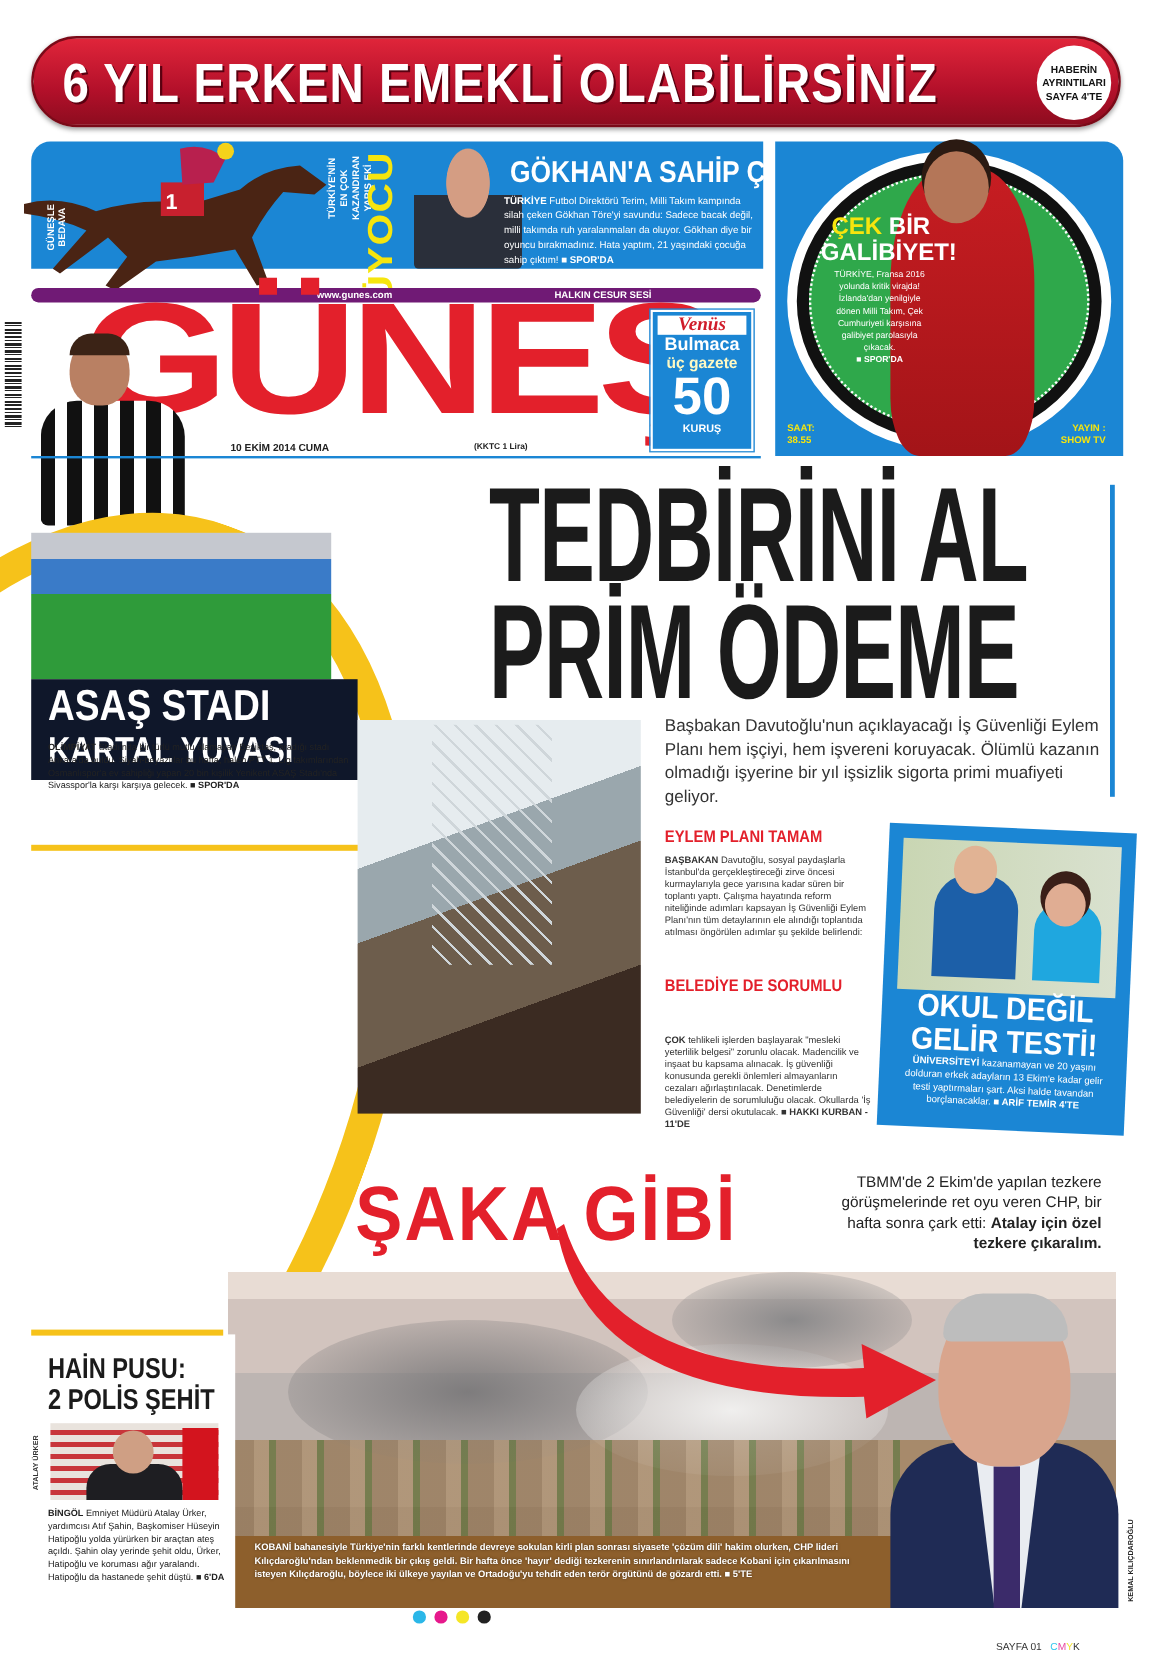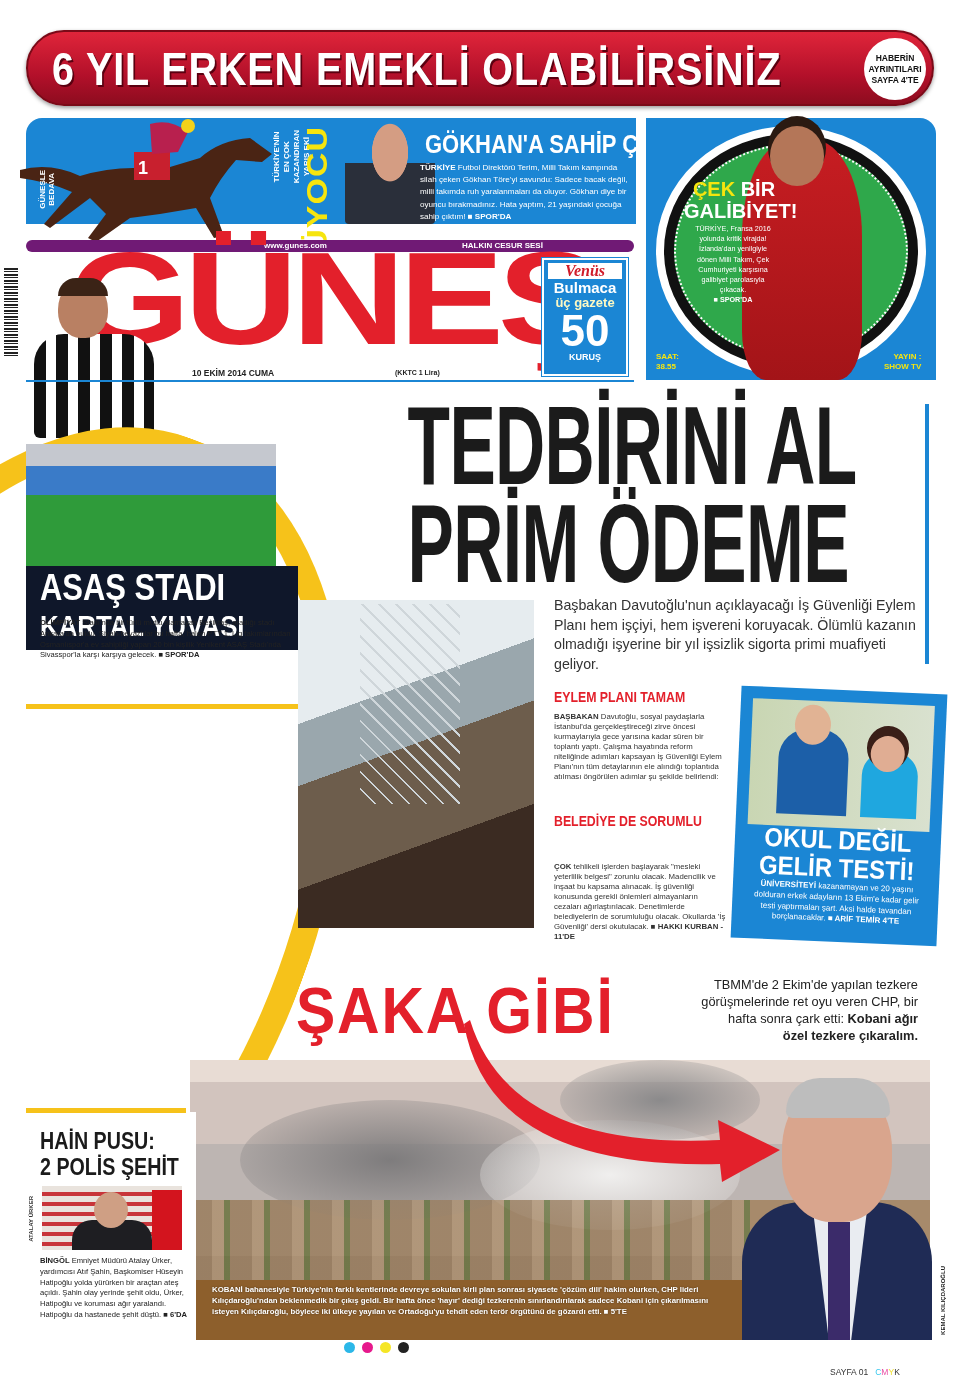--- a/index.html
+++ b/index.html
@@ -298,21 +298,21 @@
   <div class="kk-suit"></div>
     <div class="kk-shirt"></div>
     <div class="kk-tie"></div>
   <div class="kk-face"></div>
     <div class="kk-hair"></div>
 </div>
 <div class="abs kk-caption">KEMAL KILIÇDAROĞLU</div>
 
 <div class="abs saka">ŞAKA GİBİ</div>
 <div class="abs saka-lead">
-  <span>TBMM'de 2 Ekim'de yapılan tezkere görüşmelerinde ret oyu veren CHP, bir hafta sonra çark etti: </span><b>Kobani ağır özel tezkere çıkaralım.</b>
+  <span>TBMM'de 2 Ekim'de yapılan tezkere görüşmelerinde ret oyu veren CHP, bir hafta sonra çark etti: </span><b>Atalay için özel tezkere çıkaralım.</b>
 </div>
 <div class="abs kobani-caption">
   <span>KOBANİ</span><span> bahanesiyle Türkiye'nin farklı kentlerinde devreye sokulan kirli plan sonrası siyasete 'çözüm dili' hakim olurken, CHP lideri Kılıçdaroğlu'ndan beklenmedik bir çıkış geldi. Bir hafta önce 'hayır' dediği tezkerenin sınırlandırılarak sadece Kobani için çıkarılmasını isteyen Kılıçdaroğlu, böylece iki ülkeye yayılan ve Ortadoğu'yu tehdit eden terör örgütünü de gözardı etti.</span>
   <span>■ 5'TE</span>
 </div>
 
 <div class="abs" style="left:26px;top:1112px;width:170px;height:228px;background:#fff;"></div>
 <div class="abs" style="left:26px;top:1108px;width:160px;height:5px;background:#f6c21a;"></div>
 <div class="abs hain-title">
   <div>HAİN PUSU:</div>

